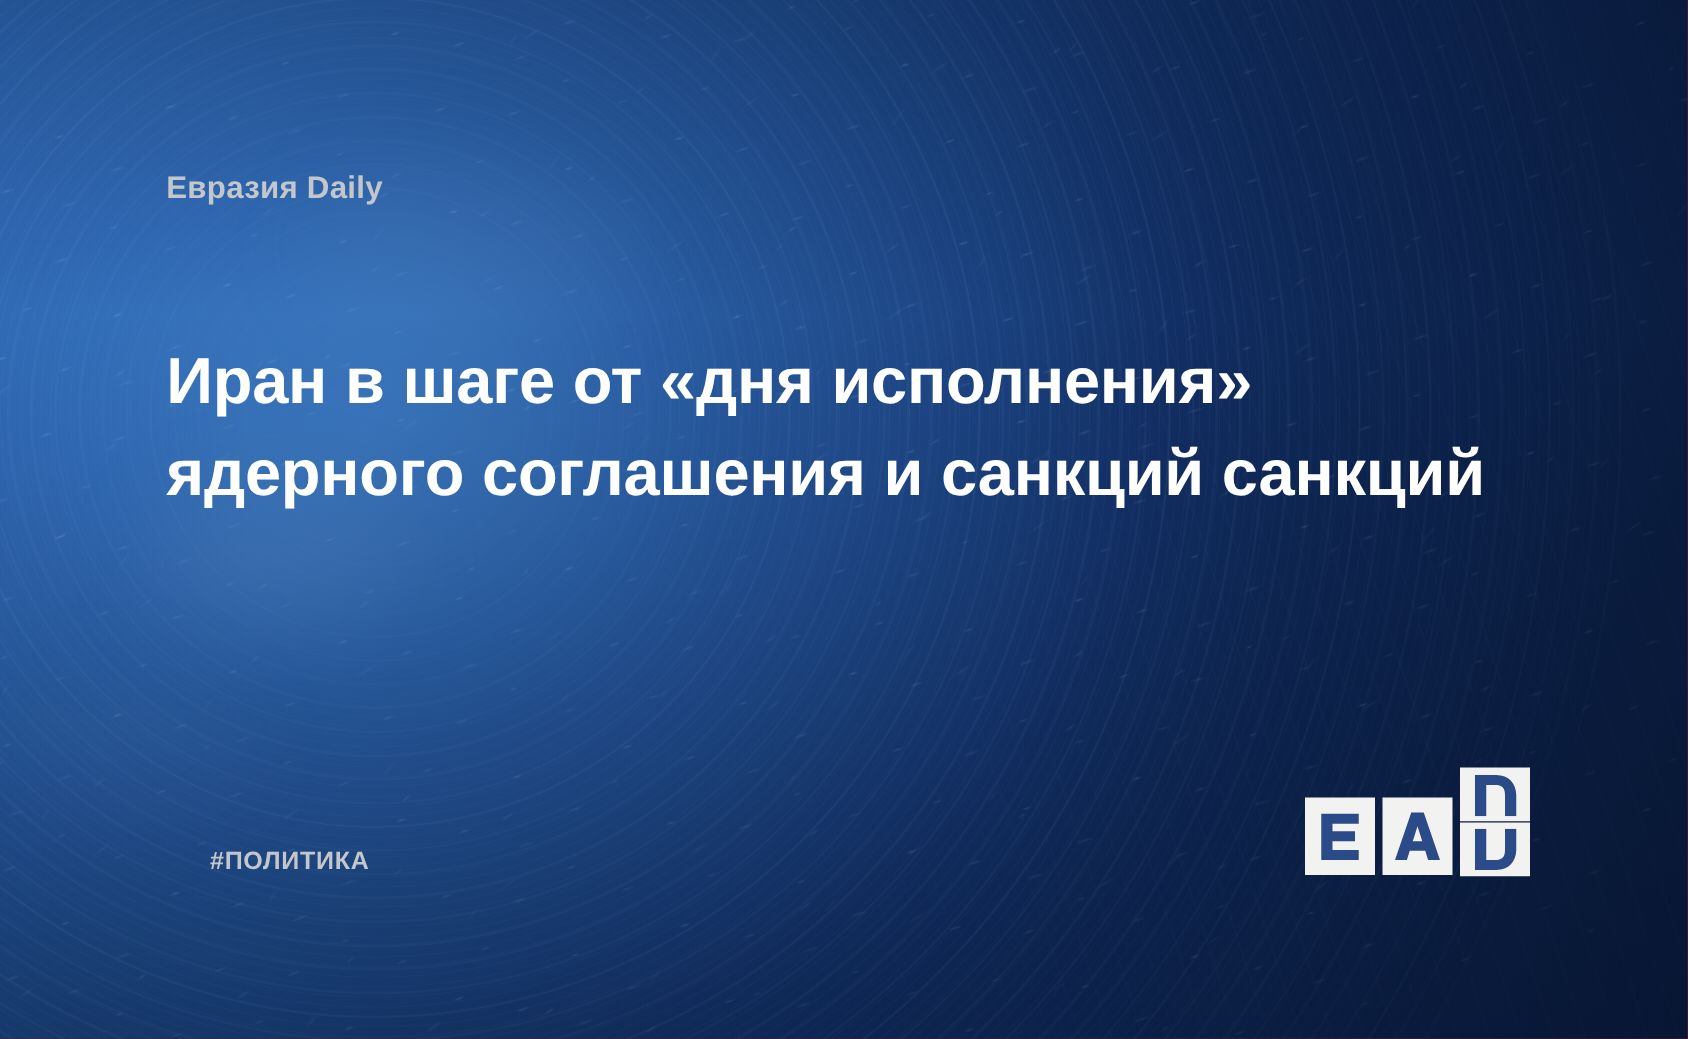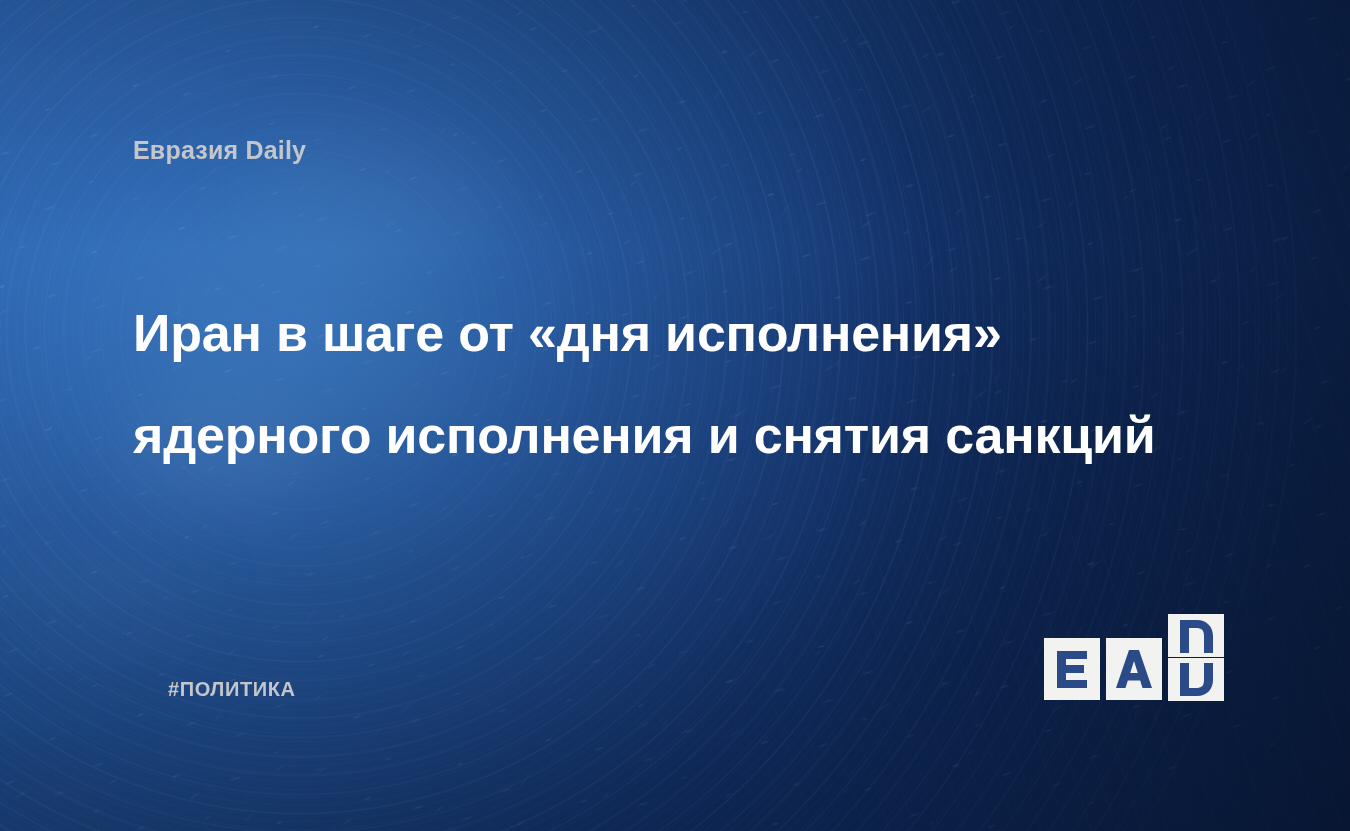--- a/index.html
+++ b/index.html
@@ -170,21 +170,21 @@
     position: absolute;
     left: 133px;
     top: 268px;
     width: 1090px;
     color: #ffffff;
     font-size: 52px;
     font-weight: bold;
     line-height: 1.43;
     letter-spacing: -0.2px;
   }
-  .headline-line { display: block; white-space: nowrap; margin-top: 28px; }
+  .headline-line { display: block; white-space: nowrap; }
 
   .tag {
     position: absolute;
     left: 133px;
     top: 678px;
     font-size: 20px;
     font-weight: bold;
     color: #c3c6cb;
     letter-spacing: 0.6px;
     white-space: nowrap;
@@ -236,21 +236,21 @@
   <div class="glow-blob b2"></div>
   <div class="glow-blob b3"></div>
   <div class="bg-vignette"></div>
 
   <div class="content">
 
     <div class="brand">Евразия Daily</div>
 
     <div class="headline">
       <span class="headline-line">Иран в шаге от «дня исполнения»</span>
-      <span class="headline-line">ядерного исполнения и снятия санкций</span>
+      <span class="headline-line">ядерного соглашения и санкций санкций</span>
     </div>
 
     <div class="tag">#ПОЛИТИКА</div>
 
     <div class="logo">
 
       <div class="logo-tile">
         <svg width="34" height="40" viewBox="0 0 34 40">
           <path d="M2 2 H32 V10 H11 V16 H29 V24 H11 V31 H32 V39 H2 Z" fill="#2a4b87"></path>
         </svg>

